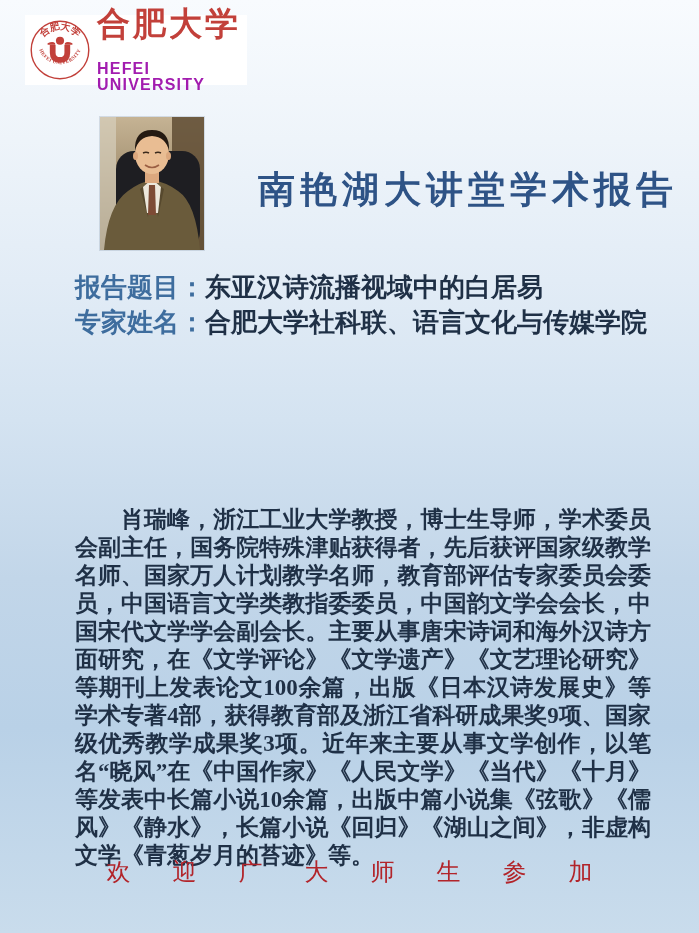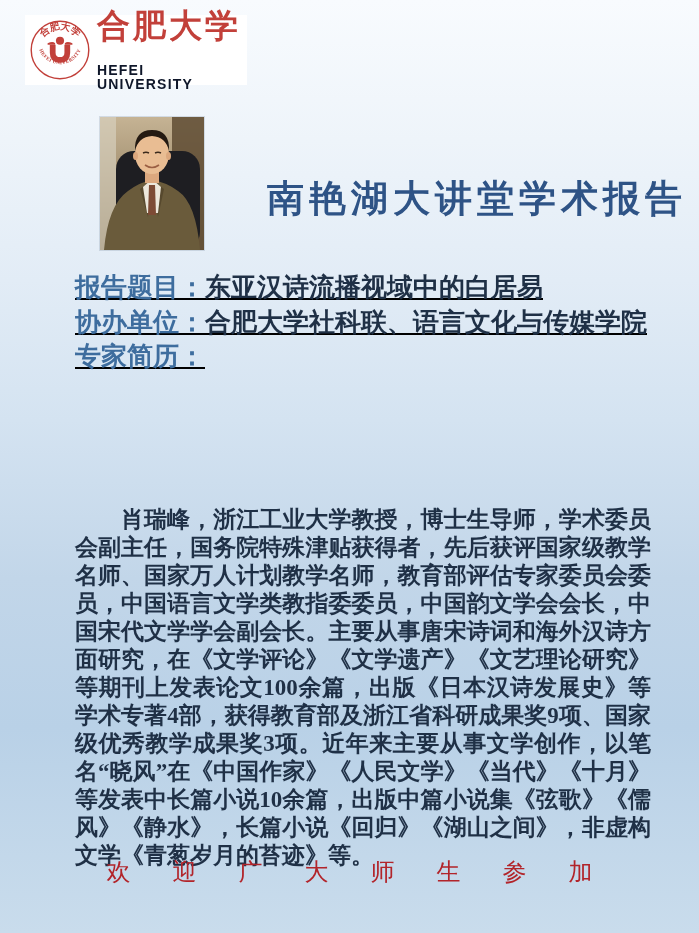--- a/index.html
+++ b/index.html
@@ -19,38 +19,38 @@
     background:#ffffff;display:flex;align-items:center;gap:6px;
     padding:0 4px;box-sizing:border-box;
   }
   .seal{width:62px;height:62px;flex:0 0 auto;}
   .logo-text{display:flex;flex-direction:column;justify-content:center;line-height:1;}
   .logo-cn{
     font-size:33px;font-weight:bold;color:#c2403a;letter-spacing:3px;
     font-family:"Liberation Serif","DejaVu Serif",serif;
   }
   .logo-en{
-    font-size:14px;font-weight:bold;color:#0f172a;letter-spacing:1.2px;
+    font-size:16px;font-weight:bold;color:#a21caf;letter-spacing:1.2px;
     margin-top:20px;font-family:"Liberation Sans","DejaVu Sans",sans-serif;
   }
   
   .photo{
     position:absolute;left:100px;top:117px;width:104px;height:133px;
     box-shadow:0 0 0 1px rgba(120,140,160,.25);
   }
   .photo svg{display:block;width:100%;height:100%;}
   
   .title{
-    position:absolute;left:250px;top:157px;margin:17px;
+    position:absolute;left:250px;top:157px;margin:8px;
     font-size:37px;font-weight:bold;color:#2e5386;
     letter-spacing:5px;white-space:nowrap;
   }
   
   .info{position:absolute;left:75px;top:271px;width:585px;}
-  .info-row{font-size:26px;line-height:34.5px;font-weight:bold;white-space:nowrap;text-decoration:underline;}
+  .info-row{font-size:26px;line-height:34.5px;font-weight:bold;white-space:nowrap;}
   .info-label{color:#3e6d9e;}
   .info-value{color:#1f3046;}
   
   .bio{
     position:absolute;left:75px;top:506px;width:576px;margin:0;
     font-size:23px;line-height:28px;font-weight:bold;color:#1f3046;
     text-align:justify;text-indent:2em;text-justify:inter-ideograph;
   }
   
   .welcome{
@@ -123,21 +123,20 @@
       <path d="M 43 36 Q 46 34.5 49 36" stroke="#3a2a1c" stroke-width="1.4" fill="none"></path>
       <path d="M 55 36 Q 58 34.5 61 36" stroke="#3a2a1c" stroke-width="1.4" fill="none"></path>
       <path d="M 45 48 Q 52 53 59 48" stroke="#9a5f43" stroke-width="1.6" fill="none"></path>
     </svg>
   </div>
 
   <h1 class="title">南艳湖大讲堂学术报告</h1>
 
   <div class="info">
     <div class="info-row"><span class="info-label">报告题目：</span><span class="info-value">东亚汉诗流播视域中的白居易</span></div>
-    <div class="info-row"><span class="info-label">协办单位：</span><span class="info-value">合肥大学社科联、语言文化与传媒学院</span></div>
-    <div class="info-row"><span class="info-label">专家简历：</span><span class="info-value"></span></div>
+    <div class="info-row"><span class="info-label">专家姓名：</span><span class="info-value">合肥大学社科联、语言文化与传媒学院</span></div>
   </div>
 
   <p class="bio">肖瑞峰，浙江工业大学教授，博士生导师，学术委员会副主任，国务院特殊津贴获得者，先后获评国家级教学名师、国家万人计划教学名师，教育部评估专家委员会委员，中国语言文学类教指委委员，中国韵文学会会长，中国宋代文学学会副会长。主要从事唐宋诗词和海外汉诗方面研究，在《文学评论》《文学遗产》《文艺理论研究》等期刊上发表论文100余篇，出版《日本汉诗发展史》等学术专著4部，获得教育部及浙江省科研成果奖9项、国家级优秀教学成果奖3项。近年来主要从事文学创作，以笔名“晓风”在《中国作家》《人民文学》《当代》《十月》等发表中长篇小说10余篇，出版中篇小说集《弦歌》《儒风》《静水》，长篇小说《回归》《湖山之间》，非虚构文学《青葱岁月的苔迹》等。</p>
 
   <div class="welcome">欢迎广大师生参加</div>
 
 </div>
 
 </body></html>

